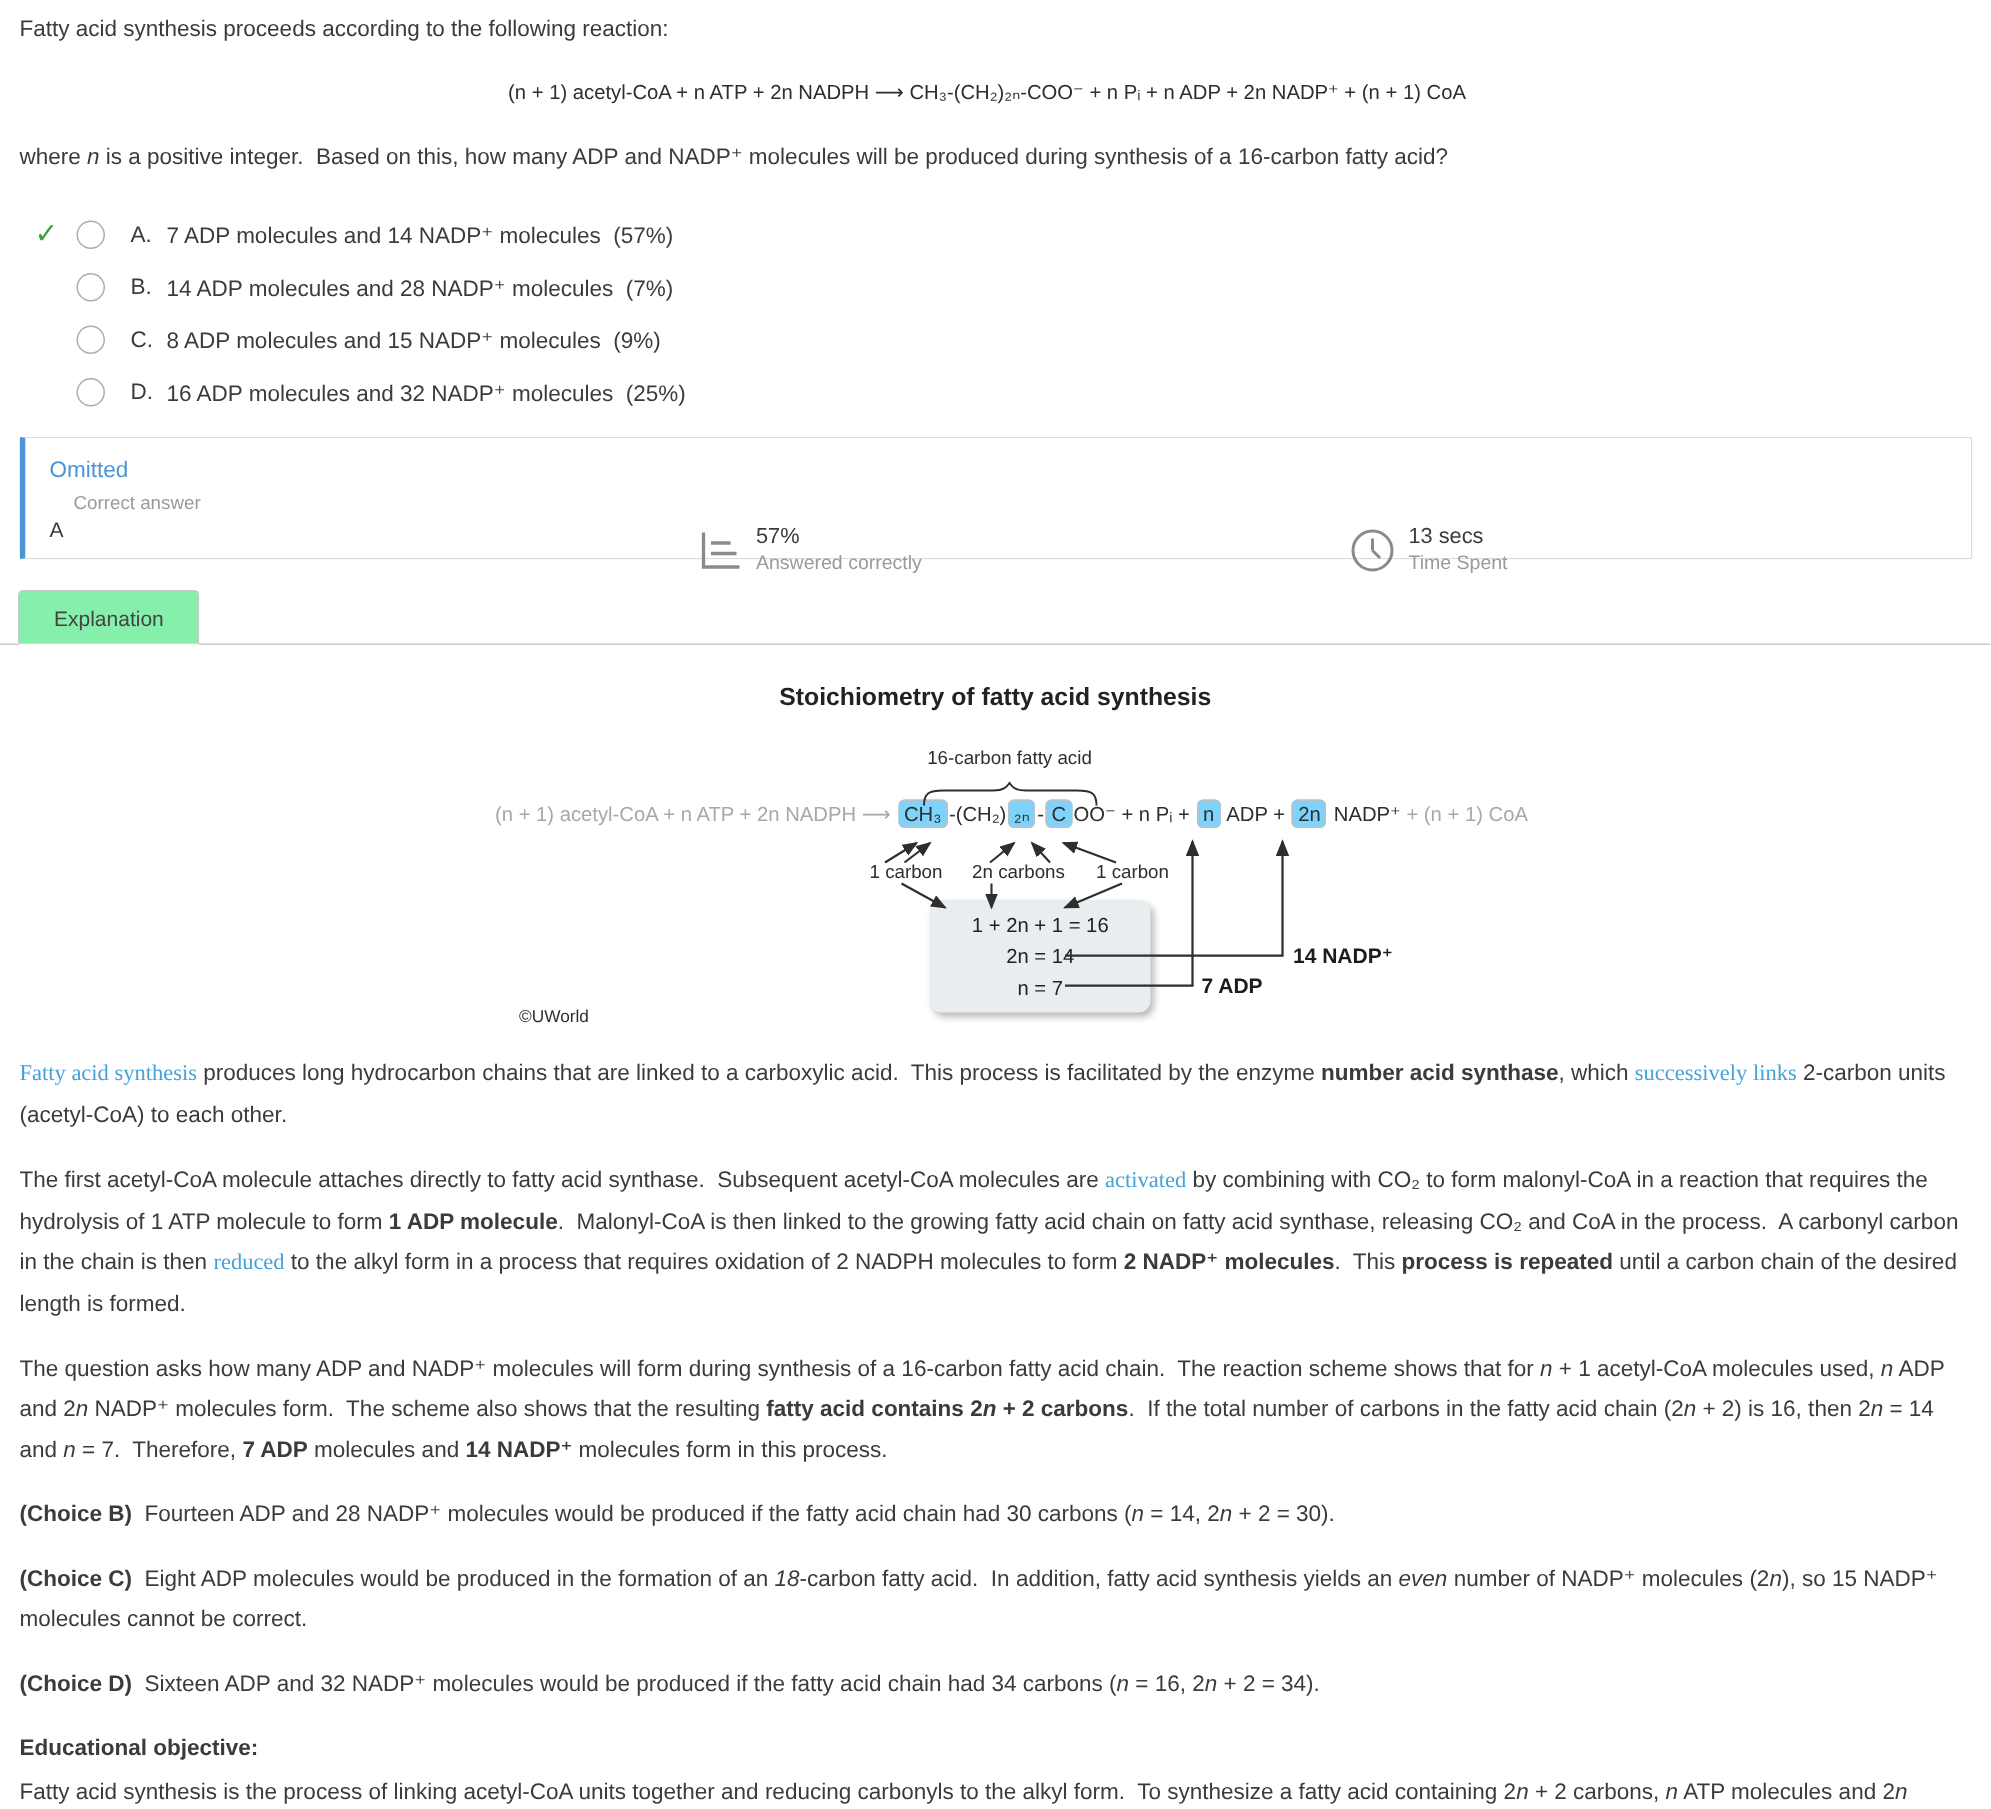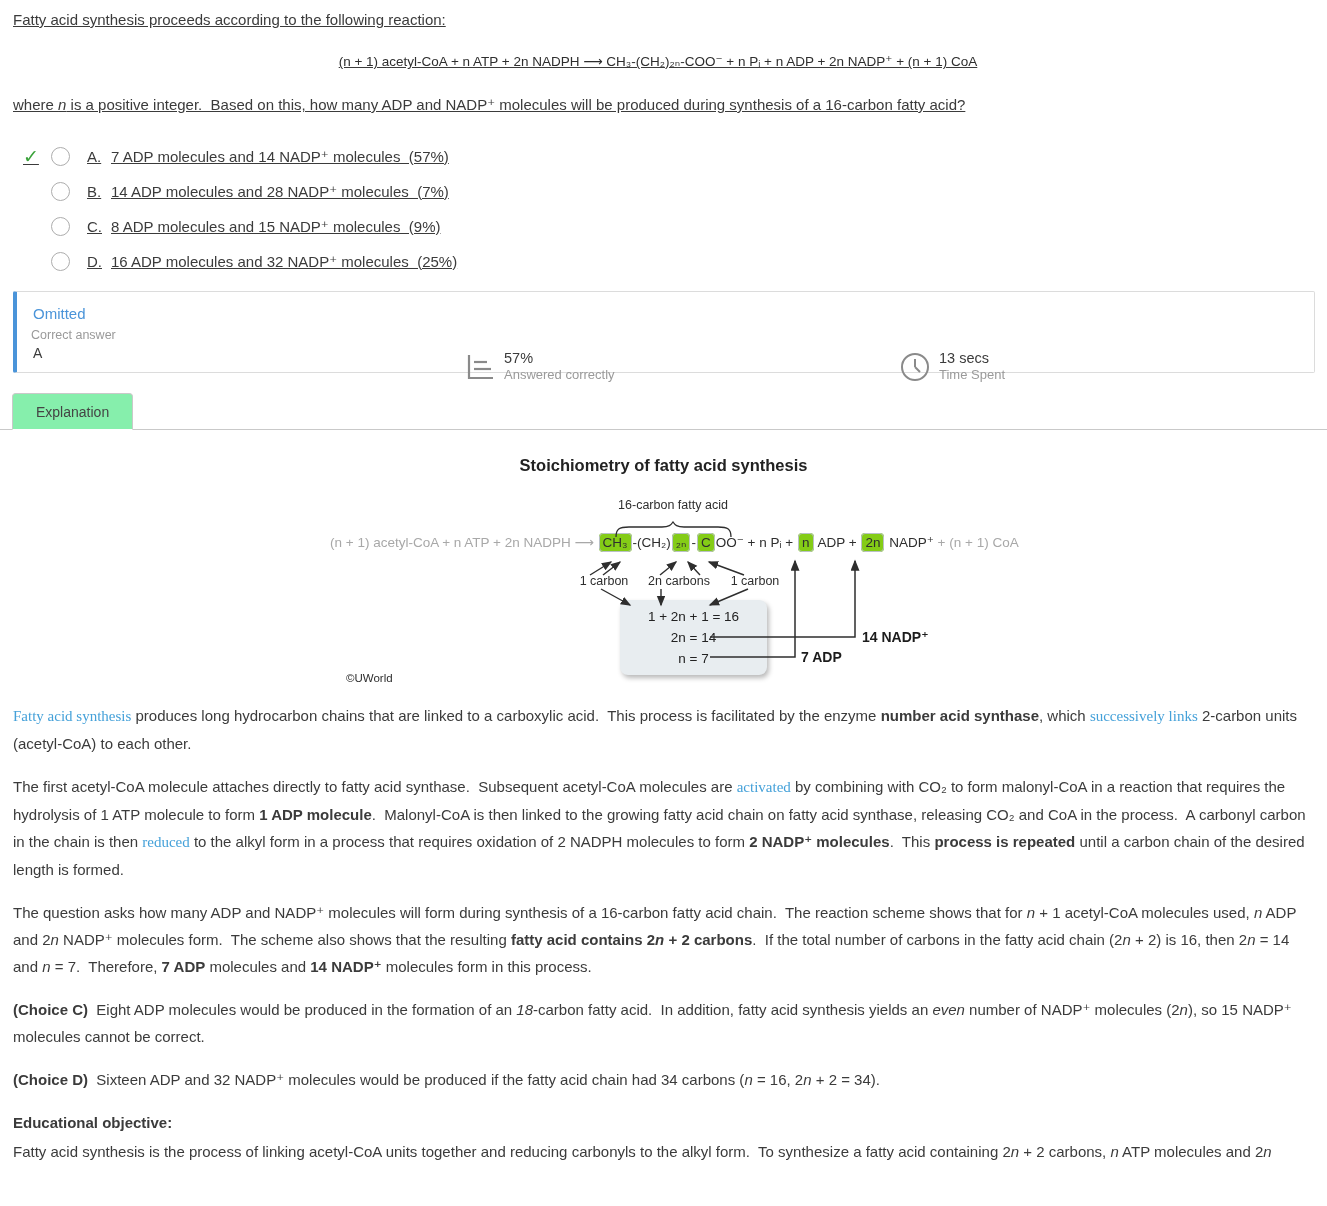--- a/index.html
+++ b/index.html
@@ -1,31 +1,31 @@
 <!DOCTYPE html>
 <html><head>
 <meta charset="utf-8">
 <style>
   html,body{margin:0;padding:0;background:#fff;}
   body{width:1327px;font-family:"Liberation Sans","DejaVu Sans",sans-serif;color:#3b3b3b;}
-  .q-block{padding:10px 24px 0 13px;font-size:15px;text-decoration:underline;}
+  .q-block{padding:10px 24px 0 13px;font-size:15px;}
   .q-intro{line-height:20px;}
   .reaction{margin-top:23px;text-align:center;font-size:13.5px;color:#2e2e2e;line-height:18px;}
   .q-prompt{margin-top:24px;line-height:20px;}
   .choices{margin-top:24px;padding-left:10px;}
   .choice-row{display:flex;align-items:center;height:35px;cursor:pointer;}
   .check-slot{width:28px;font-size:19px;font-weight:bold;color:#3aa23a;}
   .check-slot.correct::before{content:"\2713";}
   .radio{width:17px;height:17px;border:1px solid #adadad;border-radius:50%;margin-right:17px;flex:0 0 auto;background:#fff;}
   .choice-letter{width:24px;}
   .choice-text{white-space:nowrap;}
   
   .result-card{margin:12px 12px 0 13px;height:80px;border:1px solid #dcdcdc;border-left:4px solid #4a94d9;border-radius:2px;position:relative;}
   .rc-status{position:absolute;left:16px;top:13px;font-size:15px;color:#4a94d9;}
-  .rc-ca-label{position:absolute;left:14px;top:36px;font-size:12.5px;color:#9a9a9a;}
+  .rc-ca-label{position:absolute;left:32px;top:36px;font-size:12.5px;color:#9a9a9a;}
   .rc-ca-value{position:absolute;left:16px;top:53px;font-size:14px;color:#3b3b3b;}
   .rc-group{position:absolute;top:22px;display:flex;align-items:center;margin-top:36px;}
   .rc-group.pct{left:447px;}
   .rc-group.time{left:882px;}
   .rc-icon{margin-right:8px;}
   .rc-big{font-size:14.5px;color:#3b3b3b;line-height:17px;}
   .rc-small{font-size:13px;color:#9a9a9a;line-height:16px;}
   
   .tabs{margin-top:20px;padding-left:12px;border-bottom:1px solid #c9c9c9;}
   .tab{display:inline-block;padding:10px 23px 9px 23px;border:1px solid #c9c9c9;border-bottom:1px solid #fff;border-radius:4px 4px 0 0;margin-bottom:-1px;background:#86efac;font-size:14px;color:#444;cursor:pointer;}
@@ -38,21 +38,21 @@
   .d-lab{font-size:12.5px;top:91px;transform:translateX(-50%);}
   .d-box{left:620px;top:117px;width:147px;height:69px;background:#e8edf0;border-radius:8px;box-shadow:2px 3px 5px rgba(0,0,0,0.28);padding-top:6px;text-align:center;line-height:21px;color:#222;}
   .d-result{font-weight:bold;font-size:14px;color:#1c1c1c;}
   .d-copy{left:318px;top:189px;font-size:11.5px;color:#2e2e2e;margin-left:28px;}
   .d-svg{position:absolute;left:0;top:0;pointer-events:none;}
   
   .b{font-weight:bold;}
   .i{font-style:italic;}
   .link{color:#45a1d9;cursor:pointer;font-family:Liberation Serif, serif;}
   .gray{color:#a8a8a8;}
-  .pill{background:#84cc16;border:1px solid #b9c1c7;border-radius:4px;padding:1px 3px;margin:0 1px;}
+  .pill{background:#7dd3fc;border:1px solid #b9c1c7;border-radius:4px;padding:1px 3px;margin:0 1px;}
   
   .expl{padding:0 13px;}
   .expl p{font-size:15px;line-height:27px;margin:16px 0 0 0;color:#3b3b3b;}
   .expl p.first{margin-top:4px;}
   .obj-heading{font-weight:bold;}
 </style>
 </head>
 <body>
 
 <div class="q-block">
@@ -163,17 +163,18 @@
 
     <path d="M710,174 L795,174 L795,78" fill="none" stroke="#2e2e2e" stroke-width="1.5" marker-end="url(#ah)"></path>
     <path d="M710,154 L855,154 L855,78" fill="none" stroke="#2e2e2e" stroke-width="1.5" marker-end="url(#ah)"></path>
   </svg>
 </div>
 
 <div class="expl">
   <p class="first"><span class="link">Fatty acid synthesis</span><span> produces long hydrocarbon chains that are linked to a carboxylic acid.&nbsp; This process is facilitated by the enzyme </span><span class="b">number acid synthase</span><span>, which </span><span class="link">successively links</span><span> 2-carbon units (acetyl-CoA) to each other.</span></p>
   <p><span>The first acetyl-CoA molecule attaches directly to fatty acid synthase.&nbsp; Subsequent acetyl-CoA molecules are </span><span class="link">activated</span><span> by combining with CO₂ to form malonyl-CoA in a reaction that requires the hydrolysis of 1 ATP molecule to form </span><span class="b">1 ADP molecule</span><span>.&nbsp; Malonyl-CoA is then linked to the growing fatty acid chain on fatty acid synthase, releasing CO₂ and CoA in the process.&nbsp; A carbonyl carbon in the chain is then </span><span class="link">reduced</span><span> to the alkyl form in a process that requires oxidation of 2 NADPH molecules to form </span><span class="b">2 NADP⁺ molecules</span><span>.&nbsp; This </span><span class="b">process is repeated</span><span> until a carbon chain of the desired length is formed.</span></p>
   <p><span>The question asks how many ADP and NADP⁺ molecules will form during synthesis of a 16-carbon fatty acid chain.&nbsp; The reaction scheme shows that for </span><span class="i">n</span><span> + 1 acetyl-CoA molecules used, </span><span class="i">n</span><span> ADP and 2</span><span class="i">n</span><span> NADP⁺ molecules form.&nbsp; The scheme also shows that the resulting </span><span class="b">fatty acid contains 2</span><span class="b i">n</span><span class="b"> + 2 carbons</span><span>.&nbsp; If the total number of carbons in the fatty acid chain (2</span><span class="i">n</span><span> + 2) is 16, then 2</span><span class="i">n</span><span> = 14 and </span><span class="i">n</span><span> = 7.&nbsp; Therefore, </span><span class="b">7 ADP</span><span> molecules and </span><span class="b">14 NADP⁺</span><span> molecules form in this process.</span></p>
+  <p><span class="b">(Choice B)</span><span>&nbsp; Fourteen ADP and 28 NADP⁺ molecules would be produced if the fatty acid chain had 30 carbons (</span><span class="i">n</span><span> = 14, 2</span><span class="i">n</span><span> + 2 = 30).</span></p>
   <p><span class="b">(Choice C)</span><span>&nbsp; Eight ADP molecules would be produced in the formation of an </span><span class="i">18</span><span>-carbon fatty acid.&nbsp; In addition, fatty acid synthesis yields an </span><span class="i">even</span><span> number of NADP⁺ molecules (2</span><span class="i">n</span><span>), so 15 NADP⁺ molecules cannot be correct.</span></p>
   <p><span class="b">(Choice D)</span><span>&nbsp; Sixteen ADP and 32 NADP⁺ molecules would be produced if the fatty acid chain had 34 carbons (</span><span class="i">n</span><span> = 16, 2</span><span class="i">n</span><span> + 2 = 34).</span></p>
   <p class="obj-heading">Educational objective:</p>
   <p style="margin-top:2px;"><span>Fatty acid synthesis is the process of linking acetyl-CoA units together and reducing carbonyls to the alkyl form.&nbsp; To synthesize a fatty acid containing 2</span><span class="i">n</span><span> + 2 carbons, </span><span class="i">n</span><span> ATP molecules and 2</span><span class="i">n</span></p>
 </div>
 
 </body></html>

